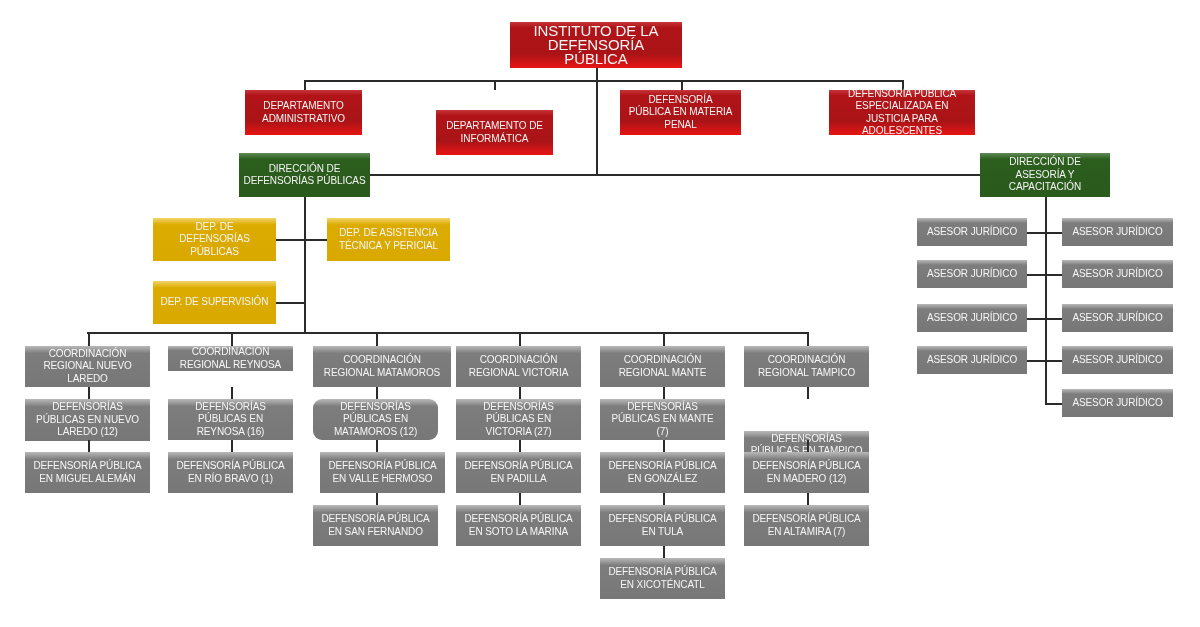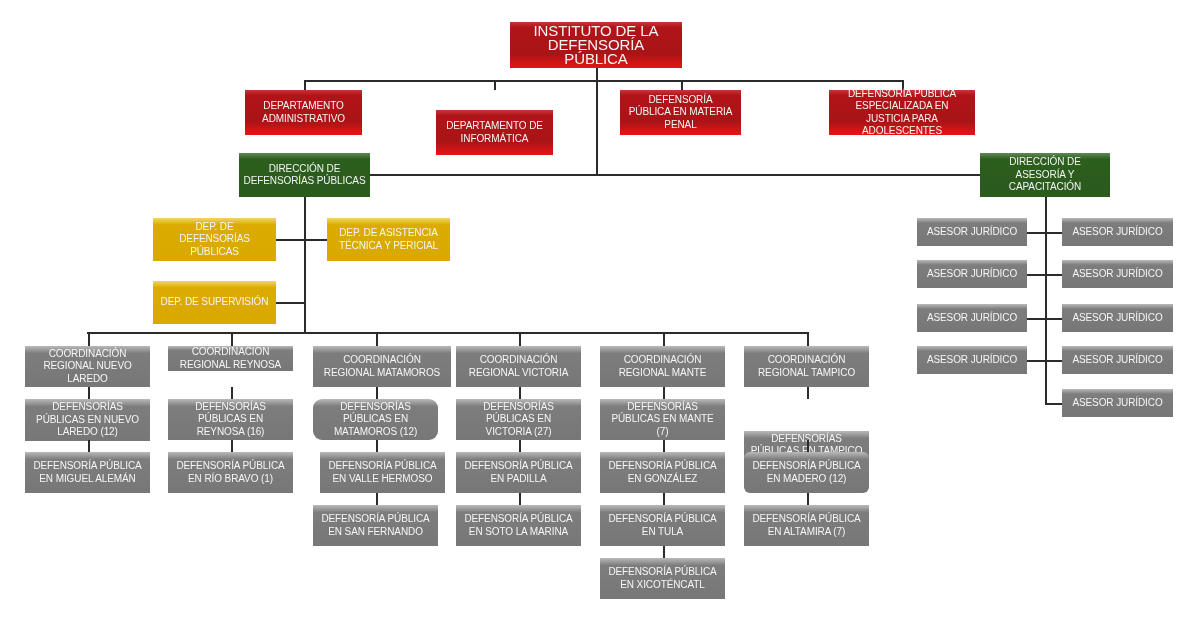--- a/index.html
+++ b/index.html
@@ -89,21 +89,21 @@
       <div class="box gray" style="left: 600px; top: 452px; width: 125px; height: 41px; padding: 0px 6px;">DEFENSORÍA PÚBLICA EN GONZÁLEZ</div>
       <div class="line" style="left: 663px; top: 493px; width: 1.5px; height: 12px;"></div>
       <div class="box gray" style="left: 600px; top: 505px; width: 125px; height: 41px; padding: 0px 6px;">DEFENSORÍA PÚBLICA EN TULA</div>
       <div class="line" style="left: 663px; top: 546px; width: 1.5px; height: 12px;"></div>
       <div class="box gray" style="left: 600px; top: 558px; width: 125px; height: 41px; padding: 0px 6px;">DEFENSORÍA PÚBLICA EN XICOTÉNCATL</div>
       <div class="line" style="left: 807px; top: 332px; width: 1.5px; height: 14px;"></div>
       <div class="box gray" style="left: 744px; top: 346px; width: 125px; height: 41px; padding: 0px 6px;">COORDINACIÓN REGIONAL TAMPICO</div>
       <div class="line" style="left: 807px; top: 387px; width: 1.5px; height: 12px;"></div>
       <div class="box gray" style="left: 744px; top: 399px; width: 125px; height: 41px; padding: 0px 6px; margin-top: 32px;">DEFENSORÍAS PÚBLICAS EN TAMPICO (9)</div>
       <div class="line" style="left: 807px; top: 440px; width: 1.5px; height: 12px;"></div>
-      <div class="box gray" style="left: 744px; top: 452px; width: 125px; height: 41px; padding: 8px 6px; border-radius: 6px;">DEFENSORÍA PÚBLICA EN MADERO (12)</div>
+      <div class="box gray" style="left: 744px; top: 452px; width: 125px; height: 41px; padding: 8px 6px;">DEFENSORÍA PÚBLICA EN MADERO (12)</div>
       <div class="line" style="left: 807px; top: 493px; width: 1.5px; height: 12px;"></div>
       <div class="box gray" style="left: 744px; top: 505px; width: 125px; height: 41px; padding: 0px 6px;">DEFENSORÍA PÚBLICA EN ALTAMIRA (7)</div>
     </div>
   <div id="advisors">
       <div class="box gray" style="left: 917px; top: 218px; width: 110px; height: 28px;">ASESOR JURÍDICO</div>
       <div class="box gray" style="left: 917px; top: 260px; width: 110px; height: 28px;">ASESOR JURÍDICO</div>
       <div class="box gray" style="left: 917px; top: 304px; width: 110px; height: 28px;">ASESOR JURÍDICO</div>
       <div class="box gray" style="left: 917px; top: 346px; width: 110px; height: 28px;">ASESOR JURÍDICO</div>
       <div class="box gray" style="left: 1062px; top: 218px; width: 111px; height: 28px;">ASESOR JURÍDICO</div>
       <div class="box gray" style="left: 1062px; top: 260px; width: 111px; height: 28px;">ASESOR JURÍDICO</div>

